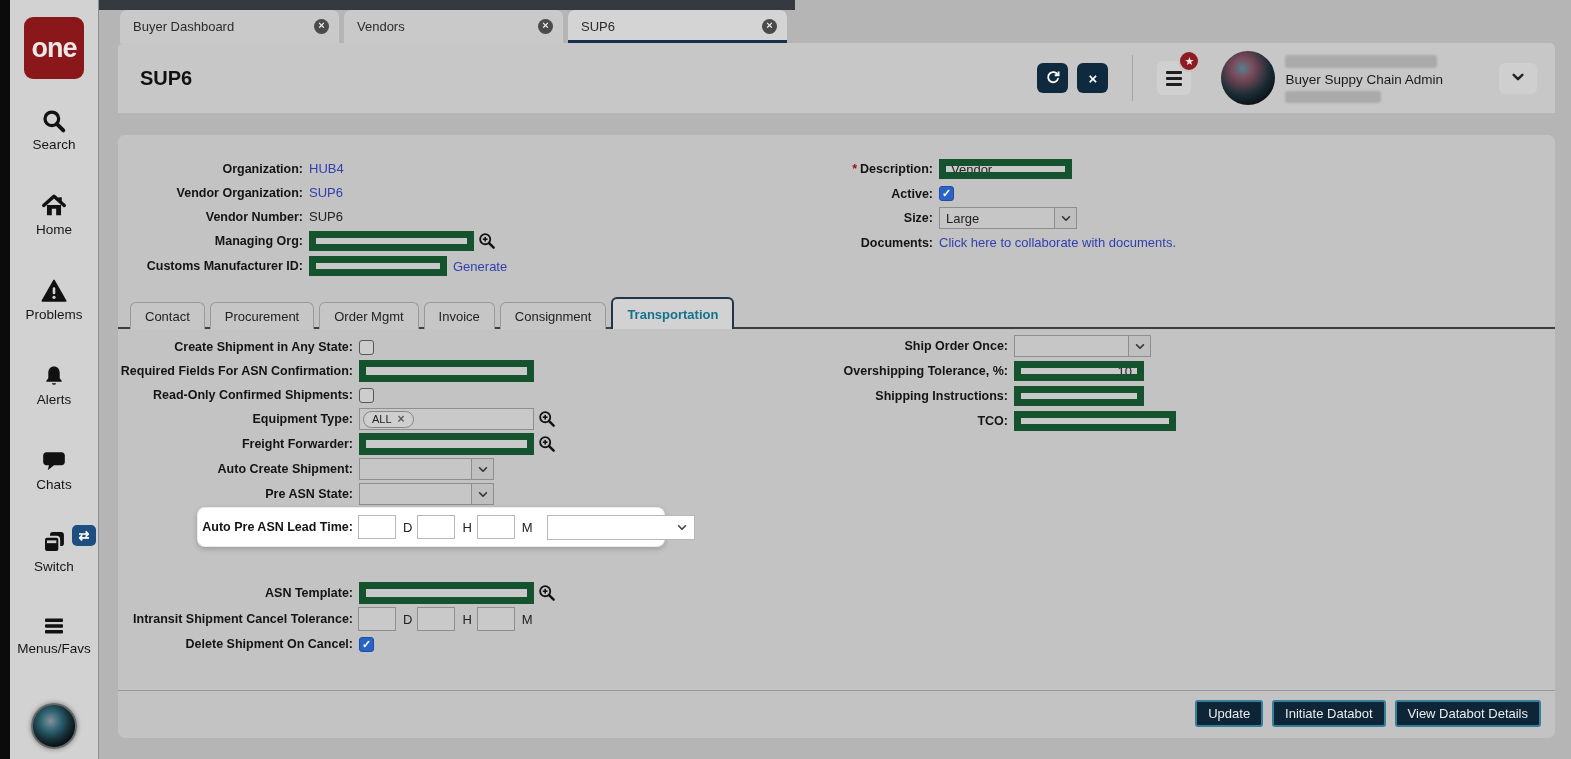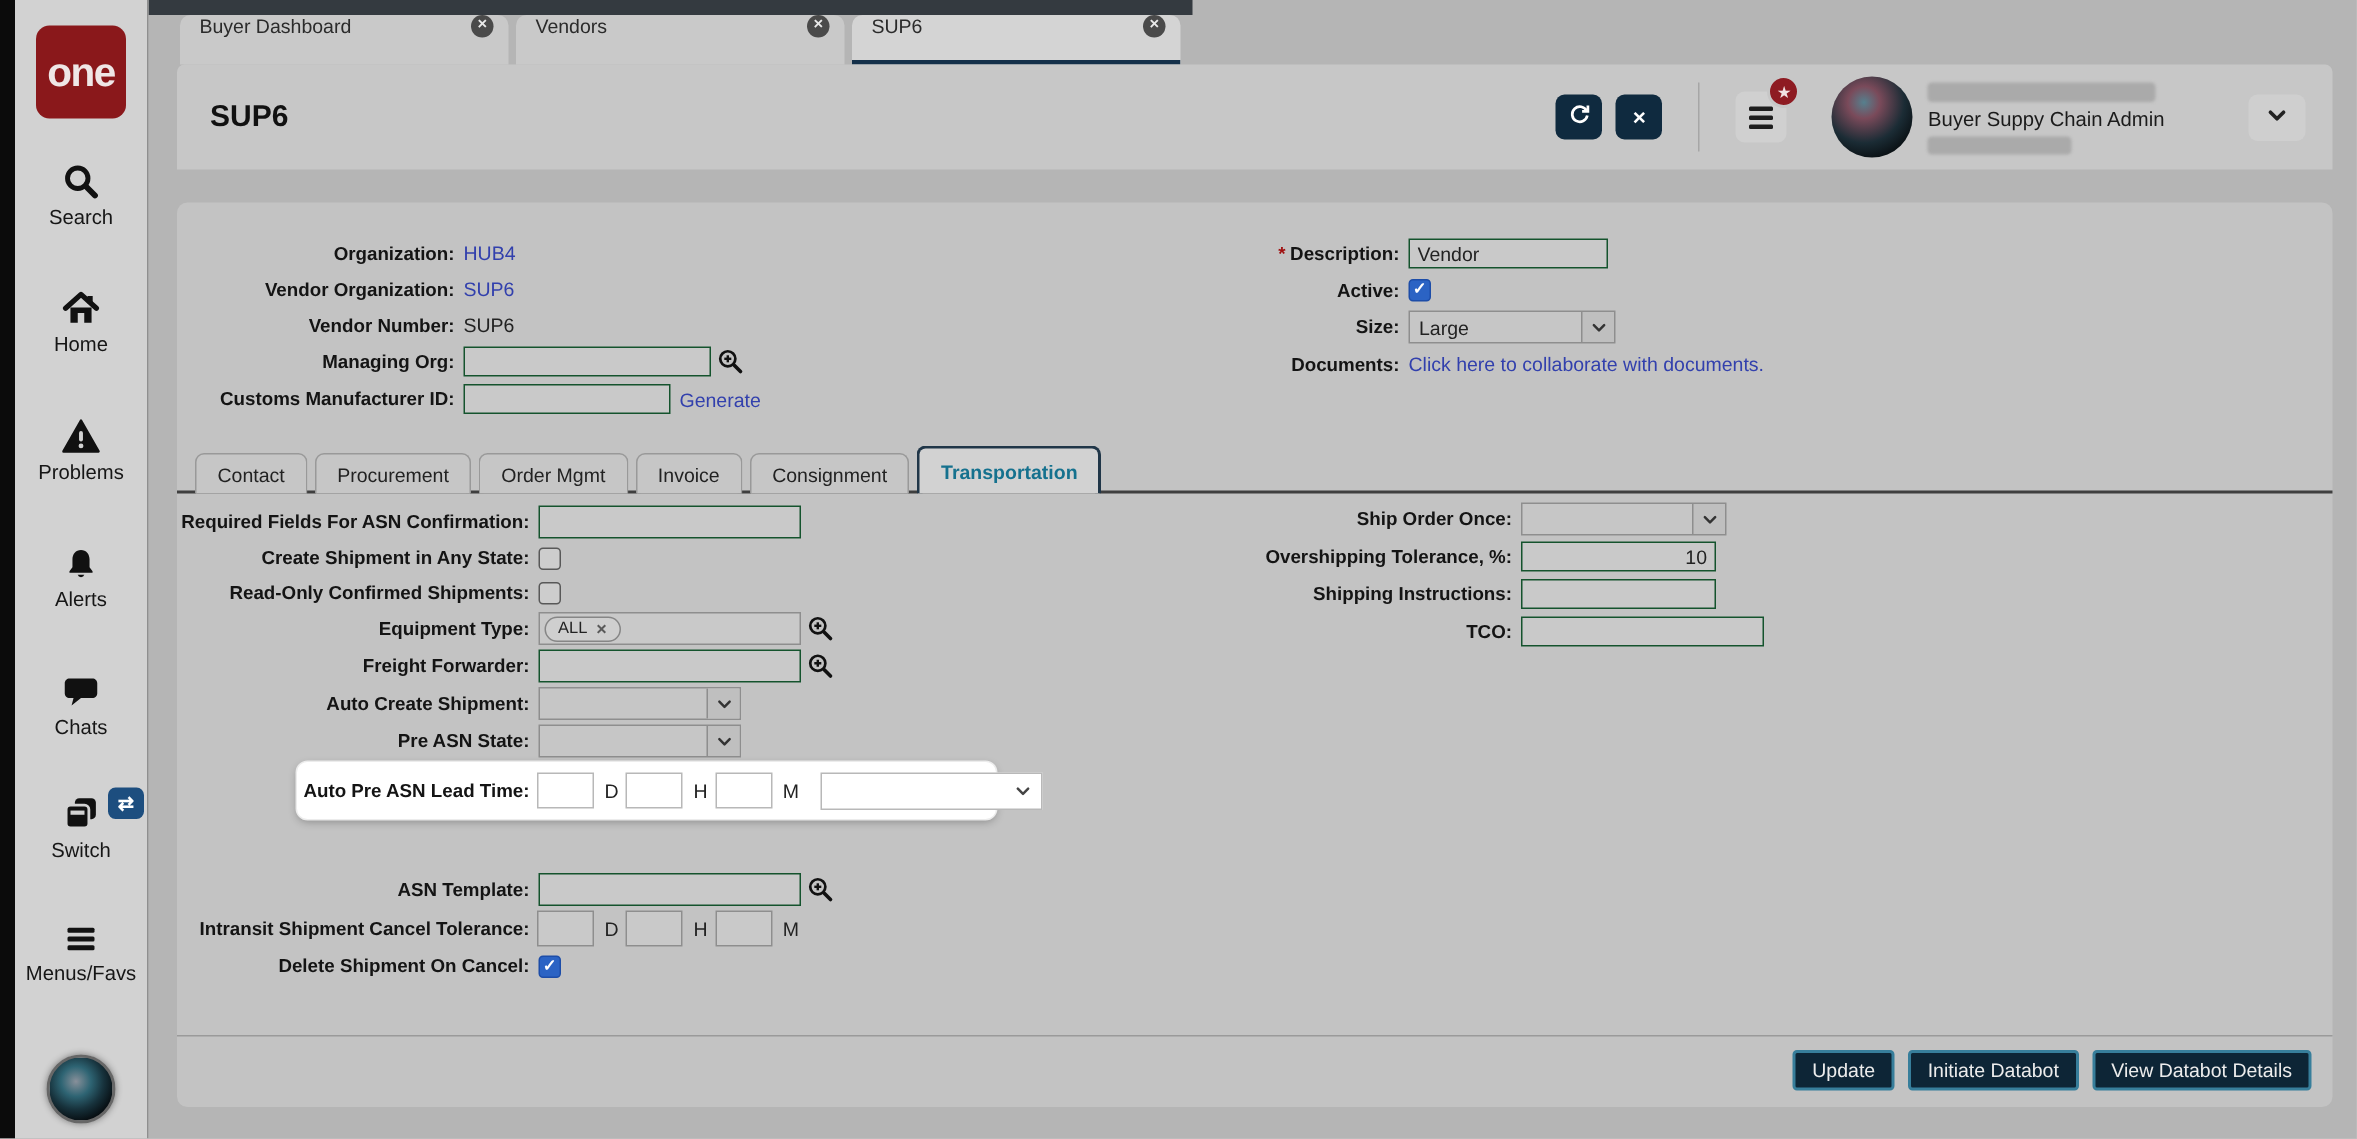--- a/index.html
+++ b/index.html
@@ -32,21 +32,21 @@
   .bot-avatar { width:46px; height:46px; border-radius:50%; margin-bottom:10px; cursor:pointer;
                 background:radial-gradient(circle at 42% 38%, #88909a 0%, #2e6473 28%, #17323c 52%, #05090c 78%);
                 border:2px solid #676767; box-shadow:0 0 5px rgba(0,0,0,.45); }
 
   
   .main { position:absolute; left:100px; top:0; right:0; bottom:0; }
 
   
   .tab-bar { position:absolute; left:20px; top:10px; display:flex; gap:5px; z-index:4; }
   .tab { width:219px; height:33px; background:#c9c9c9; border-radius:7px 7px 0 0;
-         display:flex; padding:0 10px 0 13px; font-size:13px; color:#2b2b2b; cursor:pointer; }
+         display:flex; align-items:center; padding:0 10px 0 13px; font-size:13px; color:#2b2b2b; cursor:pointer; }
   .tab.active { background:#d4d4d4; box-shadow:inset 0 -3px 0 #14304a; }
   .tab-label { flex:1; }
   .tab-close { width:15px; height:15px; border-radius:50%; background:#4a4a4a; color:#e9e9e9;
                font-size:11px; font-weight:bold; line-height:13px; text-align:center; cursor:pointer; }
 
   
   .header { position:absolute; left:18px; top:43px; width:1437px; height:70px; background:#c7c7c7;
             border-radius:5px 5px 0 0; display:flex; align-items:center; padding:0 18px 0 22px; }
   .page-title { font-size:20px; font-weight:bold; color:#111; }
   .header-right { margin-left:auto; display:flex; align-items:center; }
@@ -73,21 +73,21 @@
   
   .panel { position:absolute; left:18px; top:135px; width:1437px; height:603px; background:#c3c3c3;
            border-radius:7px; }
 
   .form-row { display:flex; align-items:center; height:23px; margin-bottom:1px; }
   .lbl { font-weight:bold; font-size:12.5px; color:#141414; flex:none;
          display:flex; justify-content:flex-end; align-items:center; }
   .req { color:#a01010; font-weight:bold; margin-right:3px; }
   .link { color:#3240ad; font-size:13px; margin-left:6px; text-decoration:none; cursor:pointer; }
   .val { font-size:13px; color:#222; margin-left:6px; }
-  .inp { background:#c9c9c9; border:1px solid #14532d; height:20px; font:13px "Liberation Sans",sans-serif;
+  .inp { background:#c9c9c9; border:7px solid #14532d; height:20px; font:13px "Liberation Sans",sans-serif;
          padding:0 5px; color:#222; margin-left:6px; }
   .inpbox { background:#c9c9c9; border:1px solid #8e8e8e; height:22px; margin-left:6px;
             display:flex; align-items:center; padding:0 3px; }
   .pill { display:inline-flex; align-items:center; gap:6px; border:1px solid #868686; background:#cfcfcf;
           border-radius:10px; padding:0 8px; height:17px; font-size:11px; color:#222; }
   .pill-x { color:#5a5a5a; font-weight:bold; font-size:12px; cursor:pointer; }
   .zoom-ic { margin-left:4px; cursor:pointer; display:flex; }
   .cb { width:15px; height:15px; border:1.5px solid #585858; background:#cdcdcd; border-radius:3px;
         margin-left:6px; cursor:pointer; flex:none; }
   .cb.checked { background:#2b63c4; border-color:#1d4da8; color:#fff; display:flex; align-items:center;
@@ -344,27 +344,27 @@
       <div class="subtab">Contact</div>
       <div class="subtab">Procurement</div>
       <div class="subtab">Order Mgmt</div>
       <div class="subtab">Invoice</div>
       <div class="subtab">Consignment</div>
       <div class="subtab active">Transportation</div>
     </div>
     <div class="tabline"></div>
 
     <div class="tr-left">
-      <div class="form-row" style="height:24px;">
-        <span class="lbl">Required Fields For ASN Confirmation:</span>
-        <input class="inp" style="width: 175px; height: 22px;" value="">
-      </div>
       <div class="form-row" style="height:22px;">
         <span class="lbl">Create Shipment in Any State:</span>
         <span class="cb"></span>
+      </div>
+      <div class="form-row" style="height:24px;">
+        <span class="lbl">Required Fields For ASN Confirmation:</span>
+        <input class="inp" style="width: 175px; height: 22px;" value="">
       </div>
       <div class="form-row" style="height:22px;">
         <span class="lbl">Read-Only Confirmed Shipments:</span>
         <span class="cb"></span>
       </div>
       <div class="form-row" style="height:24px;">
         <span class="lbl">Equipment Type:</span>
         <span class="inpbox" style="width:175px;">
           <span class="pill">
             <span>ALL</span>

